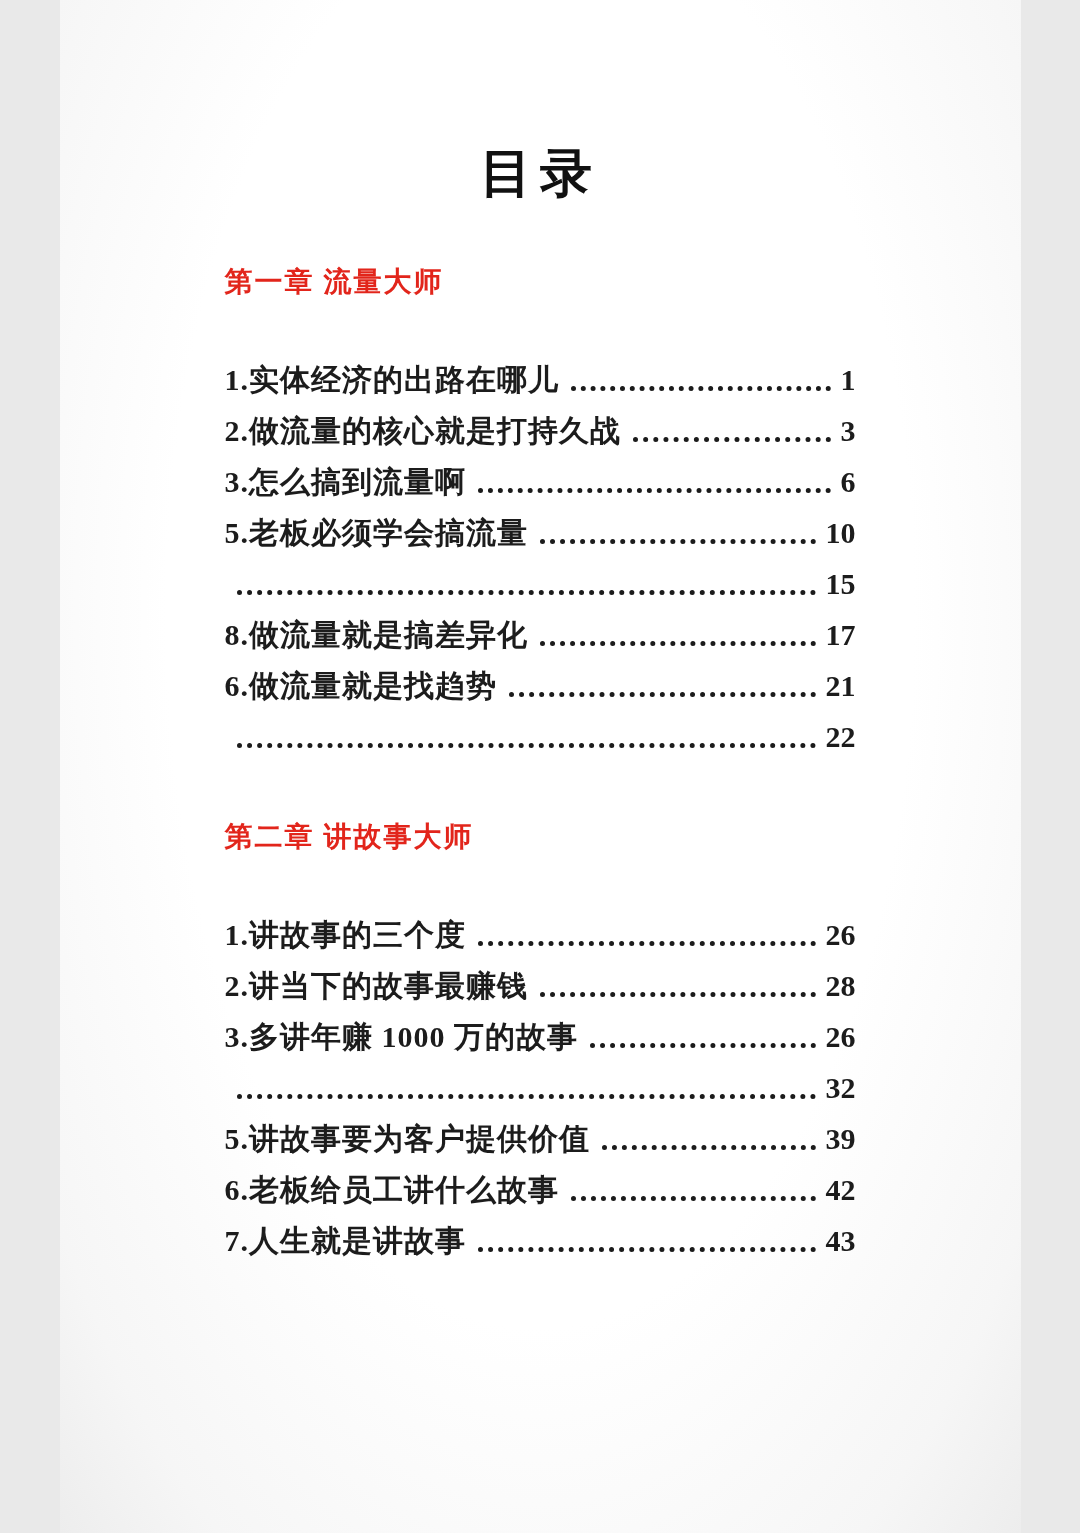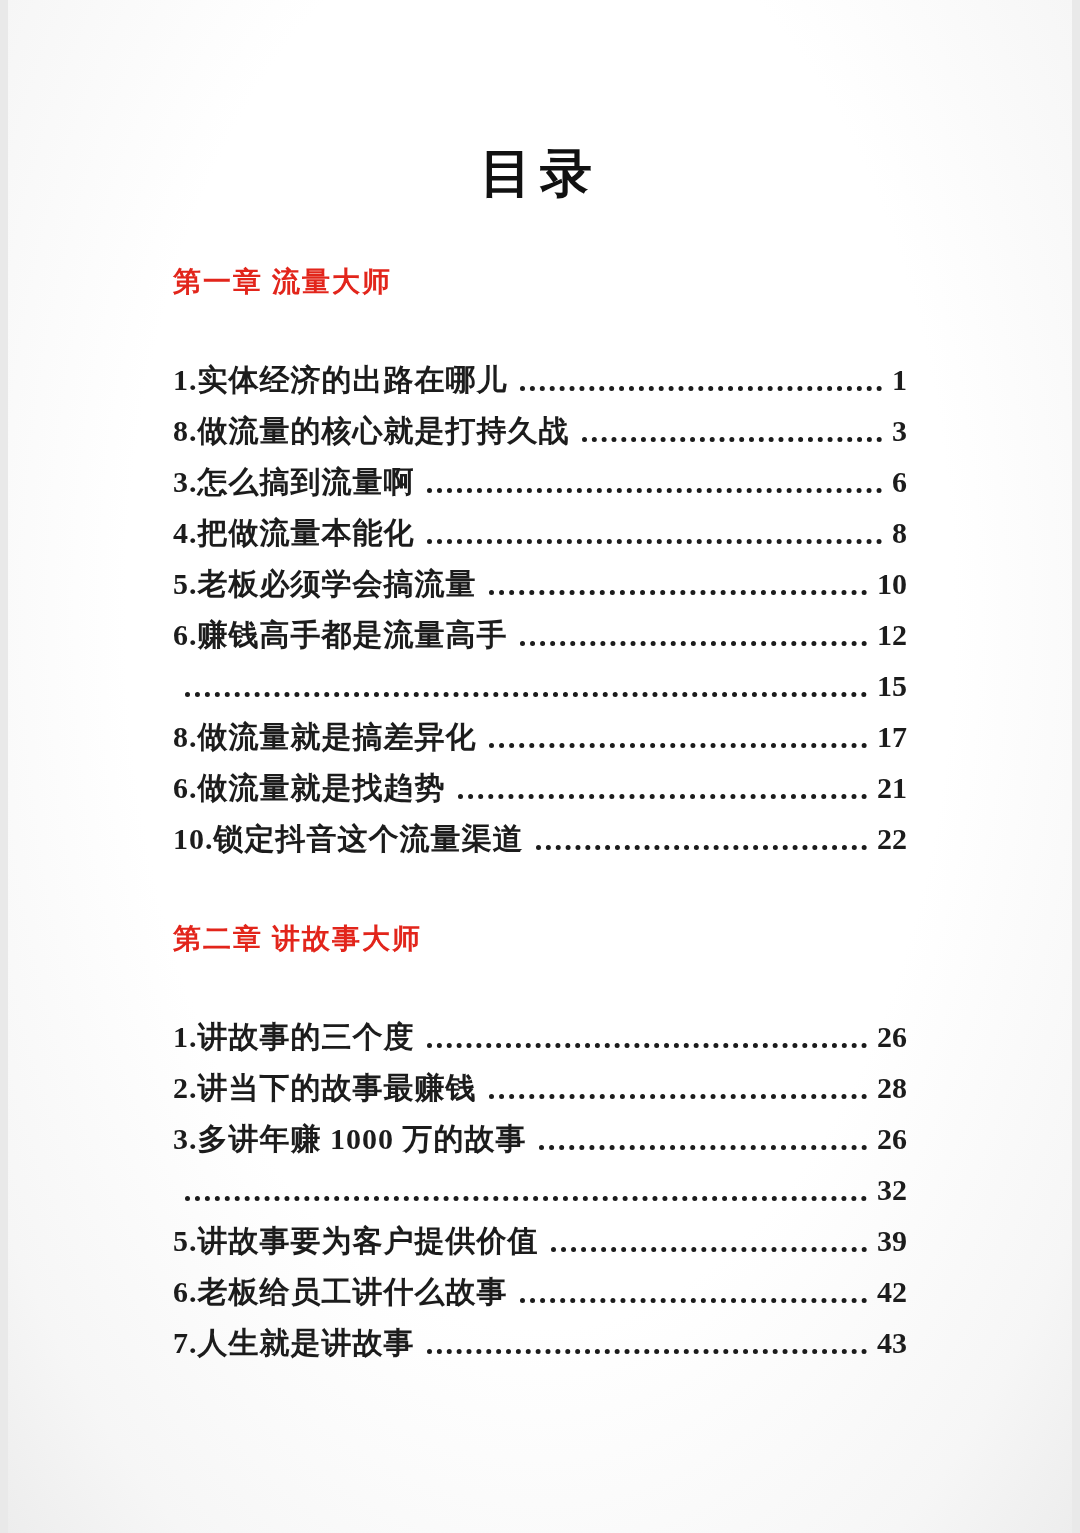--- a/index.html
+++ b/index.html
@@ -3,21 +3,21 @@
 <meta charset="utf-8">
 <style>
   html, body {
     margin: 0;
     padding: 0;
     background: #e9e9e9;
     font-family: "Liberation Serif", "DejaVu Serif", serif;
   }
   .page {
     position: relative;
-    width: 1064px;
+    width: 961px;
     height: 1533px;
     margin: 0 auto;
     box-sizing: border-box;
     padding: 148px 165px 0 165px;
     background: radial-gradient(ellipse at 50% 40%, #ffffff 55%, #f6f6f6 85%, #ededed 100%);
     overflow: hidden;
     color: #1c1c1c;
   }
   .doc-title {
     margin: 0;
@@ -71,68 +71,57 @@
   <section class="chapter">
     <h2 class="chapter-title" style="color: rgb(226, 37, 27);">第一章 流量大师</h2>
     <ul class="toc-list">
   <li class="toc-entry">
     <span class="label">1.实体经济的出路在哪儿</span>
     <span class="leader"></span>
     <span class="pagenum">1</span>
   </li>
 
   <li class="toc-entry">
-    <span class="label">8.做流量的核心就是打持久战</span>
+    <span class="label">2.做流量的核心就是打持久战</span>
     <span class="leader"></span>
     <span class="pagenum">3</span>
   </li>
 
   <li class="toc-entry">
     <span class="label">3.怎么搞到流量啊</span>
     <span class="leader"></span>
     <span class="pagenum">6</span>
   </li>
 
-  <li class="toc-entry">
-    <span class="label">4.把做流量本能化</span>
-    <span class="leader"></span>
-    <span class="pagenum">8</span>
-  </li>
 
   <li class="toc-entry">
     <span class="label">5.老板必须学会搞流量</span>
     <span class="leader"></span>
     <span class="pagenum">10</span>
   </li>
 
-  <li class="toc-entry">
-    <span class="label">6.赚钱高手都是流量高手</span>
-    <span class="leader"></span>
-    <span class="pagenum">12</span>
-  </li>
 
   <li class="toc-entry">
     <span class="leader"></span>
     <span class="pagenum">15</span>
   </li>
 
   <li class="toc-entry">
     <span class="label">8.做流量就是搞差异化</span>
     <span class="leader"></span>
     <span class="pagenum">17</span>
   </li>
 
   <li class="toc-entry">
     <span class="label">6.做流量就是找趋势</span>
     <span class="leader"></span>
     <span class="pagenum">21</span>
   </li>
 
   <li class="toc-entry">
-    <span class="label">10.锁定抖音这个流量渠道</span>
     <span class="leader"></span>
     <span class="pagenum">22</span>
   </li>
 </ul>
   </section>
 
   <section class="chapter">
     <h2 class="chapter-title" style="color: rgb(226, 37, 27);">第二章 讲故事大师</h2>
     <ul class="toc-list">
   <li class="toc-entry">

